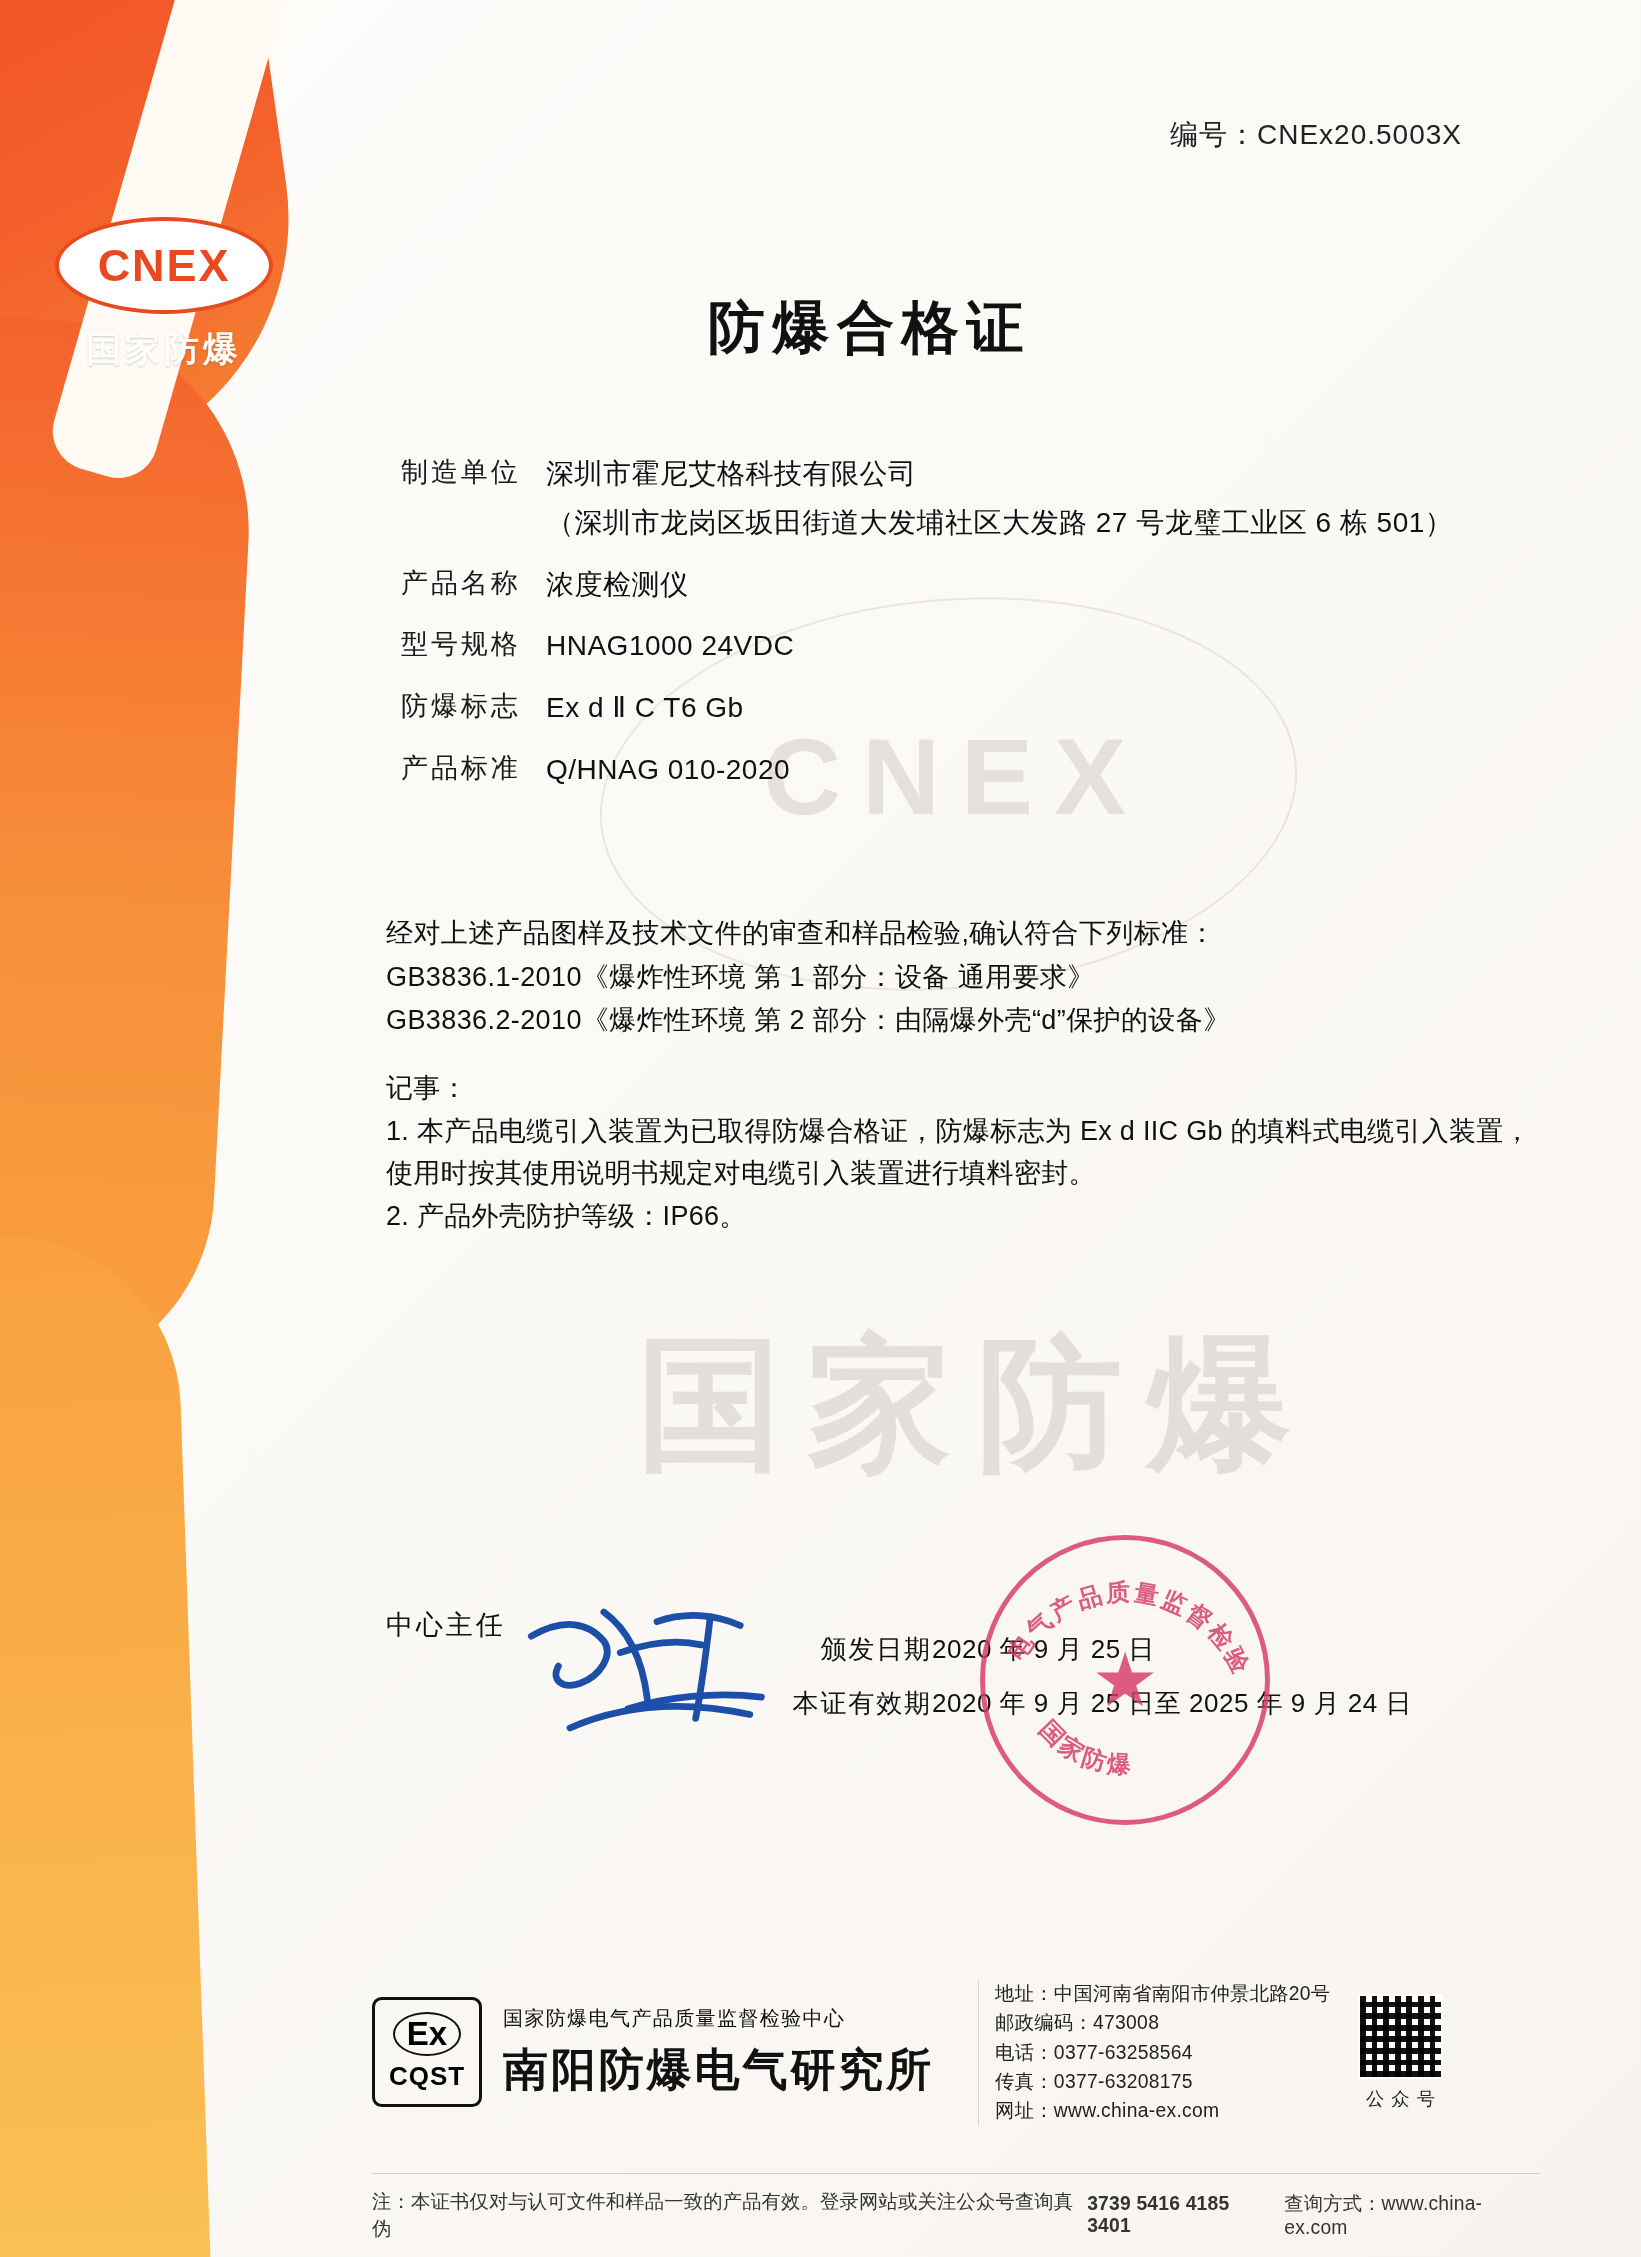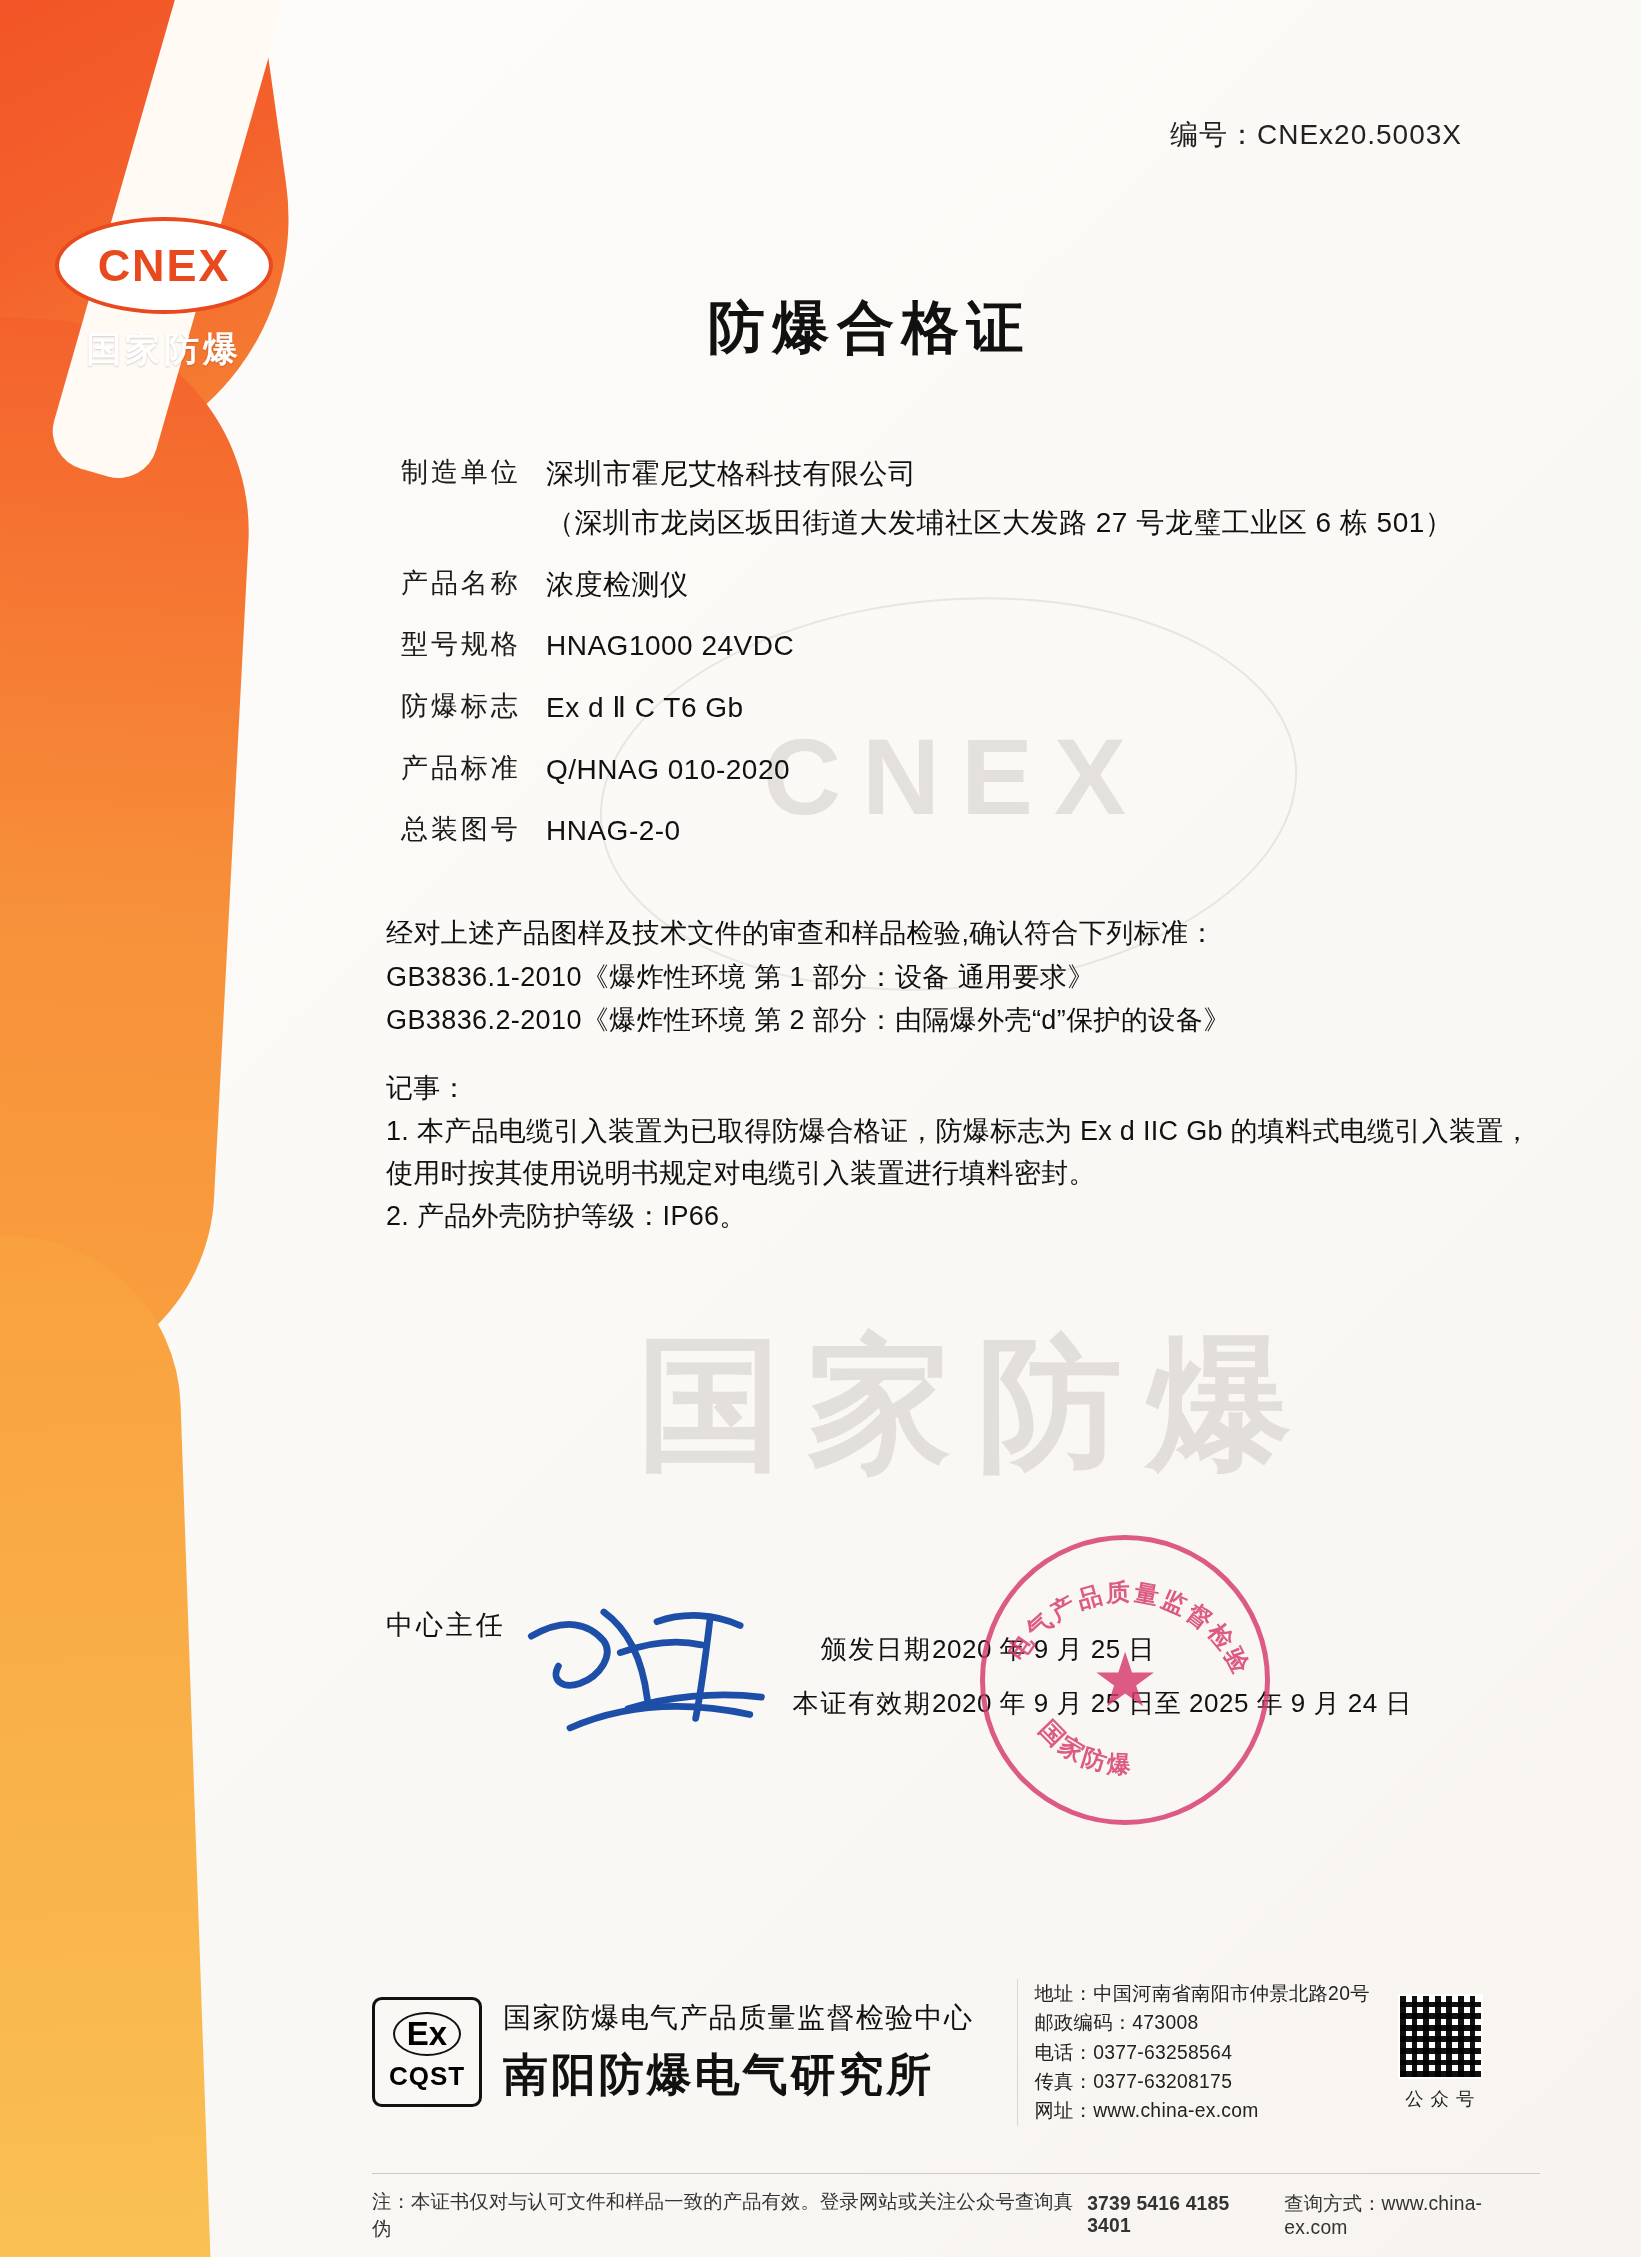--- a/index.html
+++ b/index.html
@@ -169,21 +169,21 @@
     width:104px;height:104px;border:3.9px solid #111;border-radius:9.7px;
     display:flex;flex-direction:column;align-items:center;justify-content:center;
     flex:0 0 104px;
   }
   .ex-badge .ex{
     font-size:33px;font-weight:bold;border:2.9px solid #111;border-radius:50%;
     padding:1px 11.6px;line-height:1.15;
   }
   .ex-badge .cqst{font-size:26px;font-weight:bold;margin-top:4.8px;letter-spacing:1px;}
   .org{margin-left:21px;}
-  .org .l1{font-size:28px;color:#111;letter-spacing:1.4px;}
+  .org .l1{font-size:20px;color:#111;letter-spacing:1.4px;}
   .org .l2{font-size:45px;font-weight:bold;color:#111;letter-spacing:2.9px;margin-top:7.7px;}
   .contact{
     margin-left:44px;font-size:19.3px;color:#222;line-height:1.52;letter-spacing:0.3px;
     border-left:1px solid #d9d5d0;padding-left:16px;
   }
   .qr-wrap{margin-left:28px;text-align:center;}
   .qr{
     width:81px;height:81px;
     background:
       repeating-linear-gradient(90deg,#111 0 5.8px,#fff 5.8px 11.6px),
@@ -246,24 +246,20 @@
       <div class="label">型号规格</div>
       <div class="value">HNAG1000    24VDC</div>
     </div>
     <div class="row">
       <div class="label">防爆标志</div>
       <div class="value">Ex d  Ⅱ C T6 Gb</div>
     </div>
     <div class="row">
       <div class="label">产品标准</div>
       <div class="value">Q/HNAG 010-2020</div>
-    </div>
-    <div class="row">
-      <div class="label">总装图号</div>
-      <div class="value">HNAG-2-0</div>
     </div>
   </div>
 
   <div class="standards">
     <div>经对上述产品图样及技术文件的审查和样品检验,确认符合下列标准：</div>
     <div>GB3836.1-2010《爆炸性环境 第 1 部分：设备 通用要求》</div>
     <div>GB3836.2-2010《爆炸性环境 第 2 部分：由隔爆外壳“d”保护的设备》</div>
   </div>
 
   <div class="notes">

